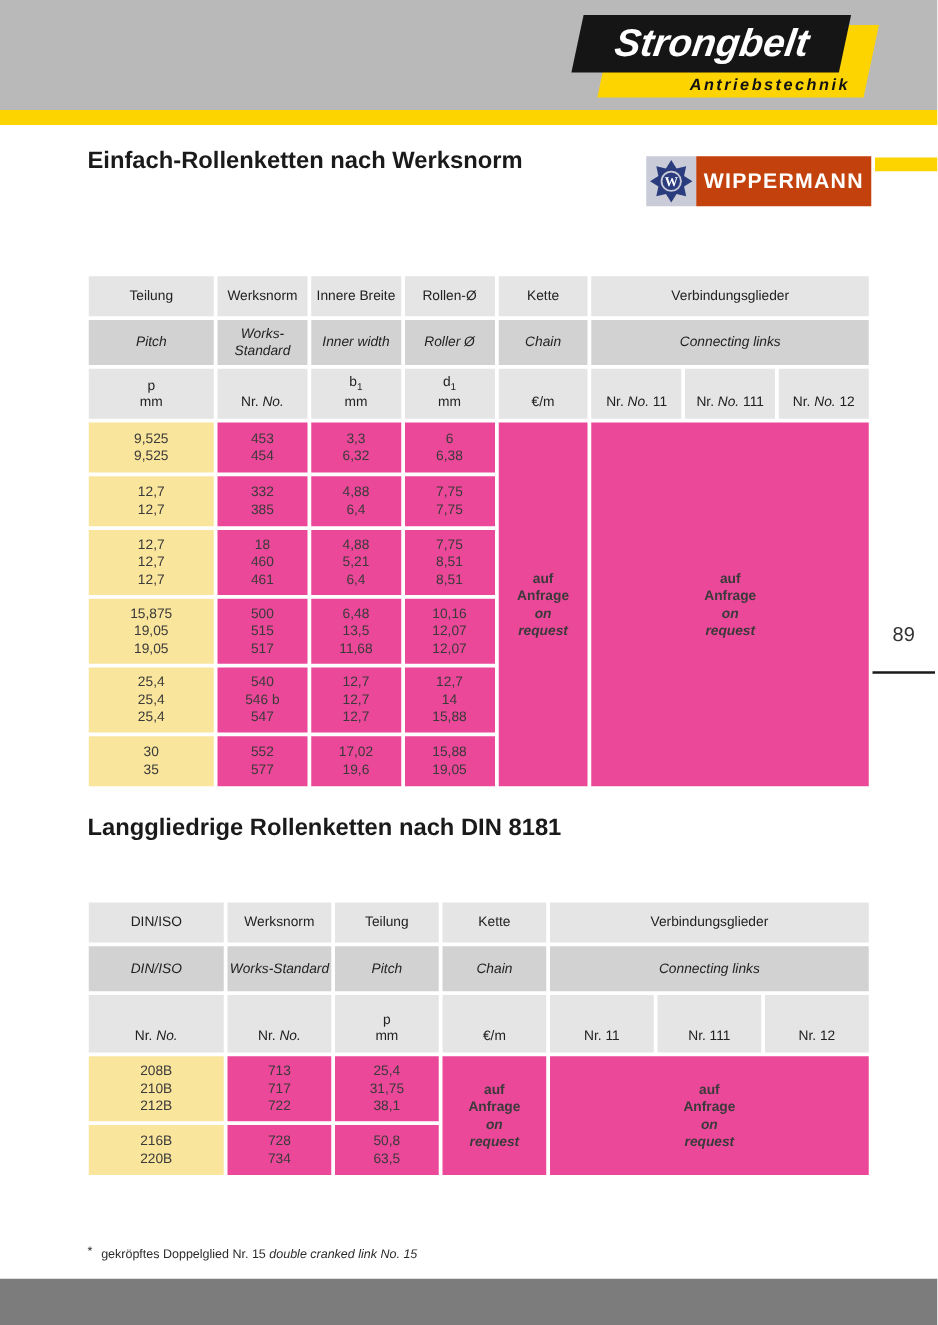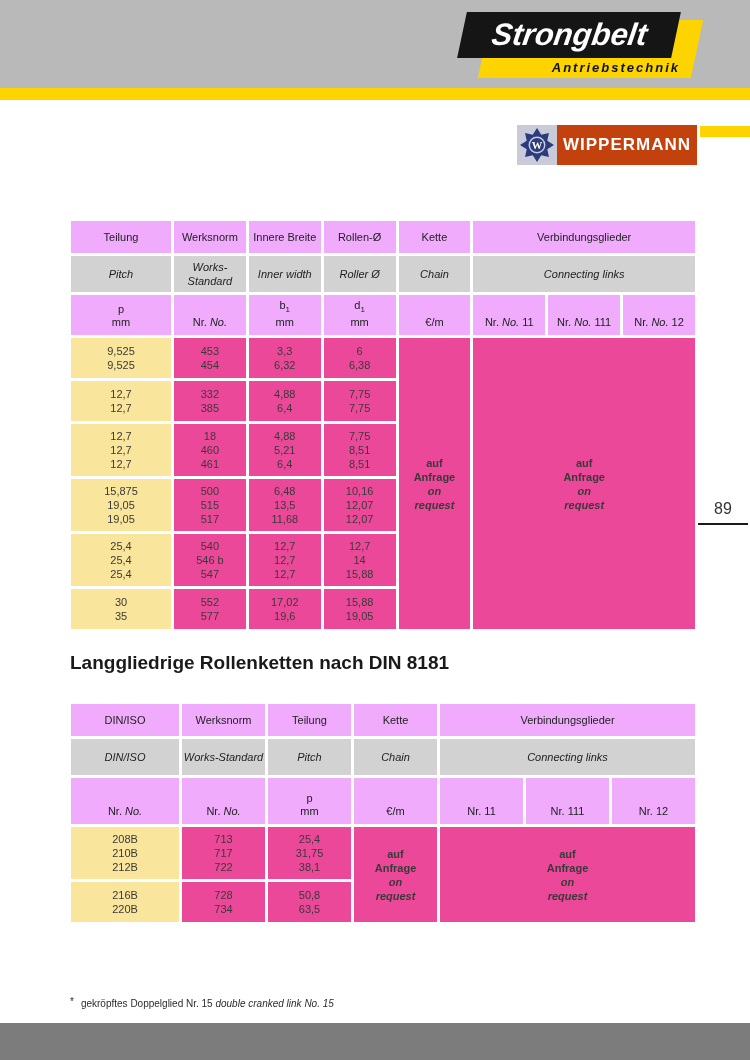--- a/index.html
+++ b/index.html
@@ -28,28 +28,28 @@
 
   
   .wipp{position:absolute;left:517px;top:125px;height:40px;display:flex;}
   .wipp-emblem{width:40px;height:40px;background:#C9CBD8;display:flex;align-items:center;justify-content:center;}
   .wipp-name{width:140px;height:40px;background:#c2410c;color:#fff;display:flex;align-items:center;justify-content:center;
              font-size:17px;font-weight:700;letter-spacing:1px;}
   .edge-tab{position:absolute;left:700px;top:126px;width:50px;height:11px;background:#FDD400;}
 
   
   .pagenum{position:absolute;left:698px;top:500px;width:50px;text-align:center;font-size:16px;color:#333;
-           padding-bottom:5px;border-bottom:2px solid #1a1a1a;}
+           padding-bottom:19px;border-bottom:2px solid #1a1a1a;}
 
   
   table.cat{position:absolute;border-collapse:separate;border-spacing:3px;table-layout:fixed;width:630px;}
   #t1{left:68px;top:218px;}
-  #t2{left:68px;top:701px;}
+  #t2{left:68px;top:719px;}
   table.cat td{text-align:center;vertical-align:middle;padding:0;font-size:11px;color:#222;line-height:14px;}
-  tr.hy > td{background:#f0abfc;margin-top:21px;}
+  tr.hy > td{background:#e5e5e5;margin-top:21px;}
   tr.hg > td{background:#D2D2D2;font-style:italic;}
   tr.bg > td{background:#ec4899;color:#3a3a3a;}
   tr.bg > td.ly{background:#FAE59C;}
   tr.h1r > td{height:32px;}
   tr.hg > td{height:36px;}
   tr.h3r > td{height:34px;vertical-align:bottom;padding-bottom:6px;line-height:13px;}
   #t2 tr.h3r > td{height:40px;}
   tr.g2 > td{height:40px;}
   tr.g3 > td{height:52px;}
   td.req{background:#D2D2D2;color:#3a3a3a;}
@@ -74,20 +74,21 @@
       <div class="sb-yellow"></div>
       <div class="sb-black">
         <span class="sb-name" data-bind="brand.name">Strongbelt</span>
       </div>
       <div class="sb-tagline" data-bind="brand.tagline">Antriebstechnik</div>
     </div>
   </div>
   <div class="band-yellow"></div>
 
   <div class="title-block t1-title">
+    <div class="title-de" data-bind="section1.title_de">Einfach-Rollenketten nach Werksnorm</div>
   </div>
 
   <div class="wipp">
     <div class="wipp-emblem">
       <svg width="36" height="36" viewBox="0 0 34 34">
         <polygon fill="#2B3C7E" points="33,17 26.7,21 28.3,28.3 21,26.7 17,33 13,26.7 5.7,28.3 7.3,21 1,17 7.3,13 5.7,5.7 13,7.3 17,1 21,7.3 28.3,5.7 26.7,13"></polygon>
         <circle cx="17" cy="17" r="10.2" fill="#2B3C7E"></circle>
         <circle cx="17" cy="17" r="8" fill="#C9CBD8"></circle>
         <circle cx="17" cy="17" r="6.6" fill="#2B3C7E"></circle>
         <text x="17" y="20.6" text-anchor="middle" font-size="10" font-weight="bold" fill="#ffffff" font-family="Liberation Serif, serif" data-bind="supplier.monogram">W</text>

